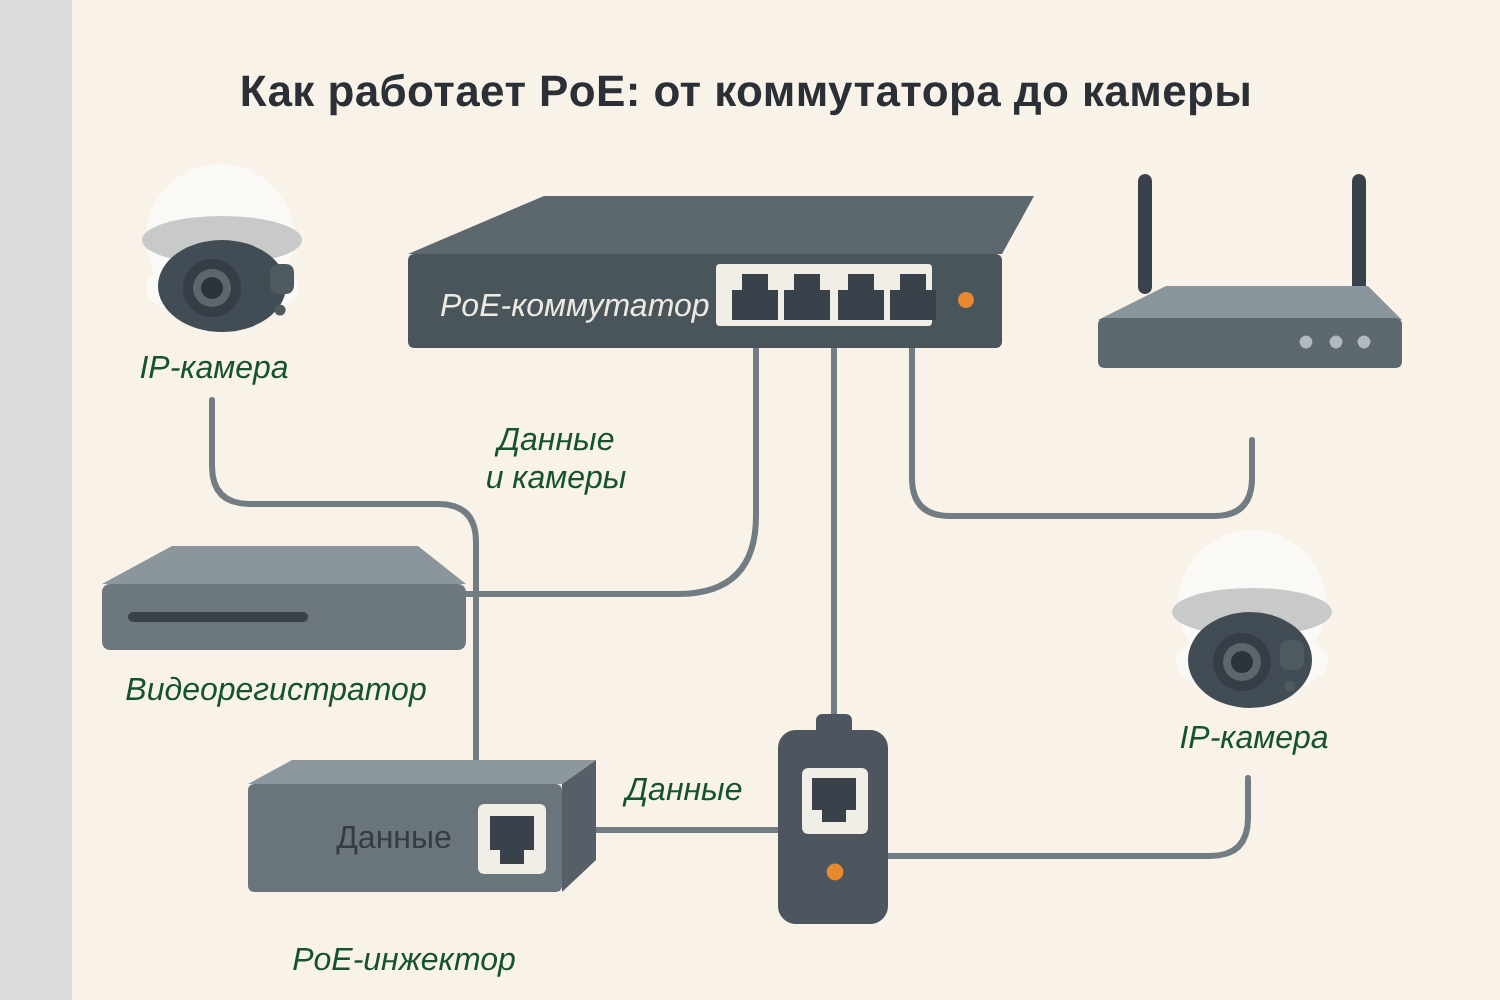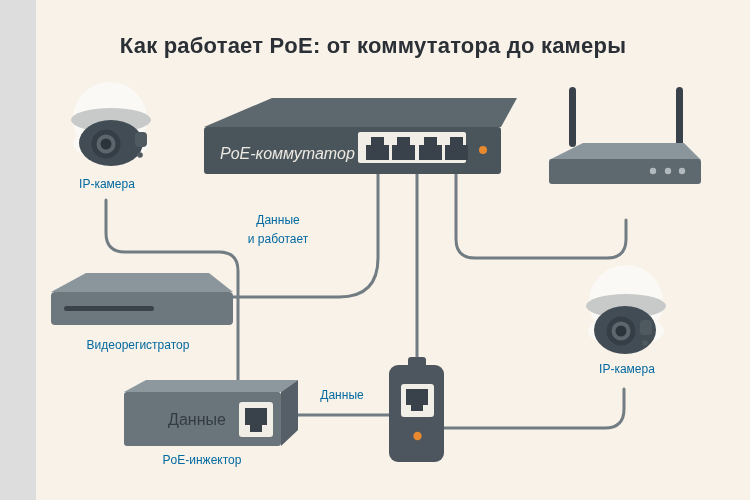--- a/index.html
+++ b/index.html
@@ -2,22 +2,22 @@
 <html><head>
 <meta charset="utf-8">
 <style>
   html,body{margin:0;padding:0;background:#ddd;}
   .stage{
     position:relative;width:750px;height:500px;background:#f8f2e8;
     font-family:"Liberation Sans",sans-serif;overflow:hidden;margin-left:36px;
   }
   .stage svg{position:absolute;left:0;top:0;}
   .lbl{
-    position:absolute;font-size:12px;color:#0369a1;white-space:nowrap;
-    transform:translateX(-50%);line-height:19px;
+    position:absolute;font-size:16px;color:#14532d;white-space:nowrap;
+    transform:translateX(-50%);line-height:19px;font-style:italic;
   }
   .lbl.center{text-align:center;}
   .title{
     position:absolute;left:337px;top:33px;transform:translateX(-50%);
     font-size:22px;font-weight:600;color:#2b3036;white-space:nowrap;letter-spacing:.2px;
   }
   .on-switch{
     position:absolute;left:184px;top:145px;font-size:16px;color:#eceae2;
     white-space:nowrap;
     font-style:italic;
@@ -113,25 +113,25 @@
 
   <div class="title">Как работает PoE: от коммутатора до камеры</div>
 
   <div class="lbl" style="left:71px;top:175px;">IP-камера</div>
 
   <div class="on-switch">PoE-коммутатор</div>
 
 
   <div class="lbl center" style="left:242px;top:211px;">
     <span>Данные</span><br>
-    <span>и работает</span>
+    <span>и камеры</span>
   </div>
 
   <div class="lbl" style="left:102px;top:336px;">Видеорегистратор</div>
 
   <div class="on-injector">Данные</div>
 
-  <div class="lbl" style="left:166px;top:451px;">PoE-инжектор</div>
+  <div class="lbl" style="left:166px;top:471px;">PoE-инжектор</div>
 
   <div class="lbl" style="left:306px;top:386px;">Данные</div>
 
   <div class="lbl" style="left:591px;top:360px;">IP-камера</div>
 </div>
 
 </body></html>

